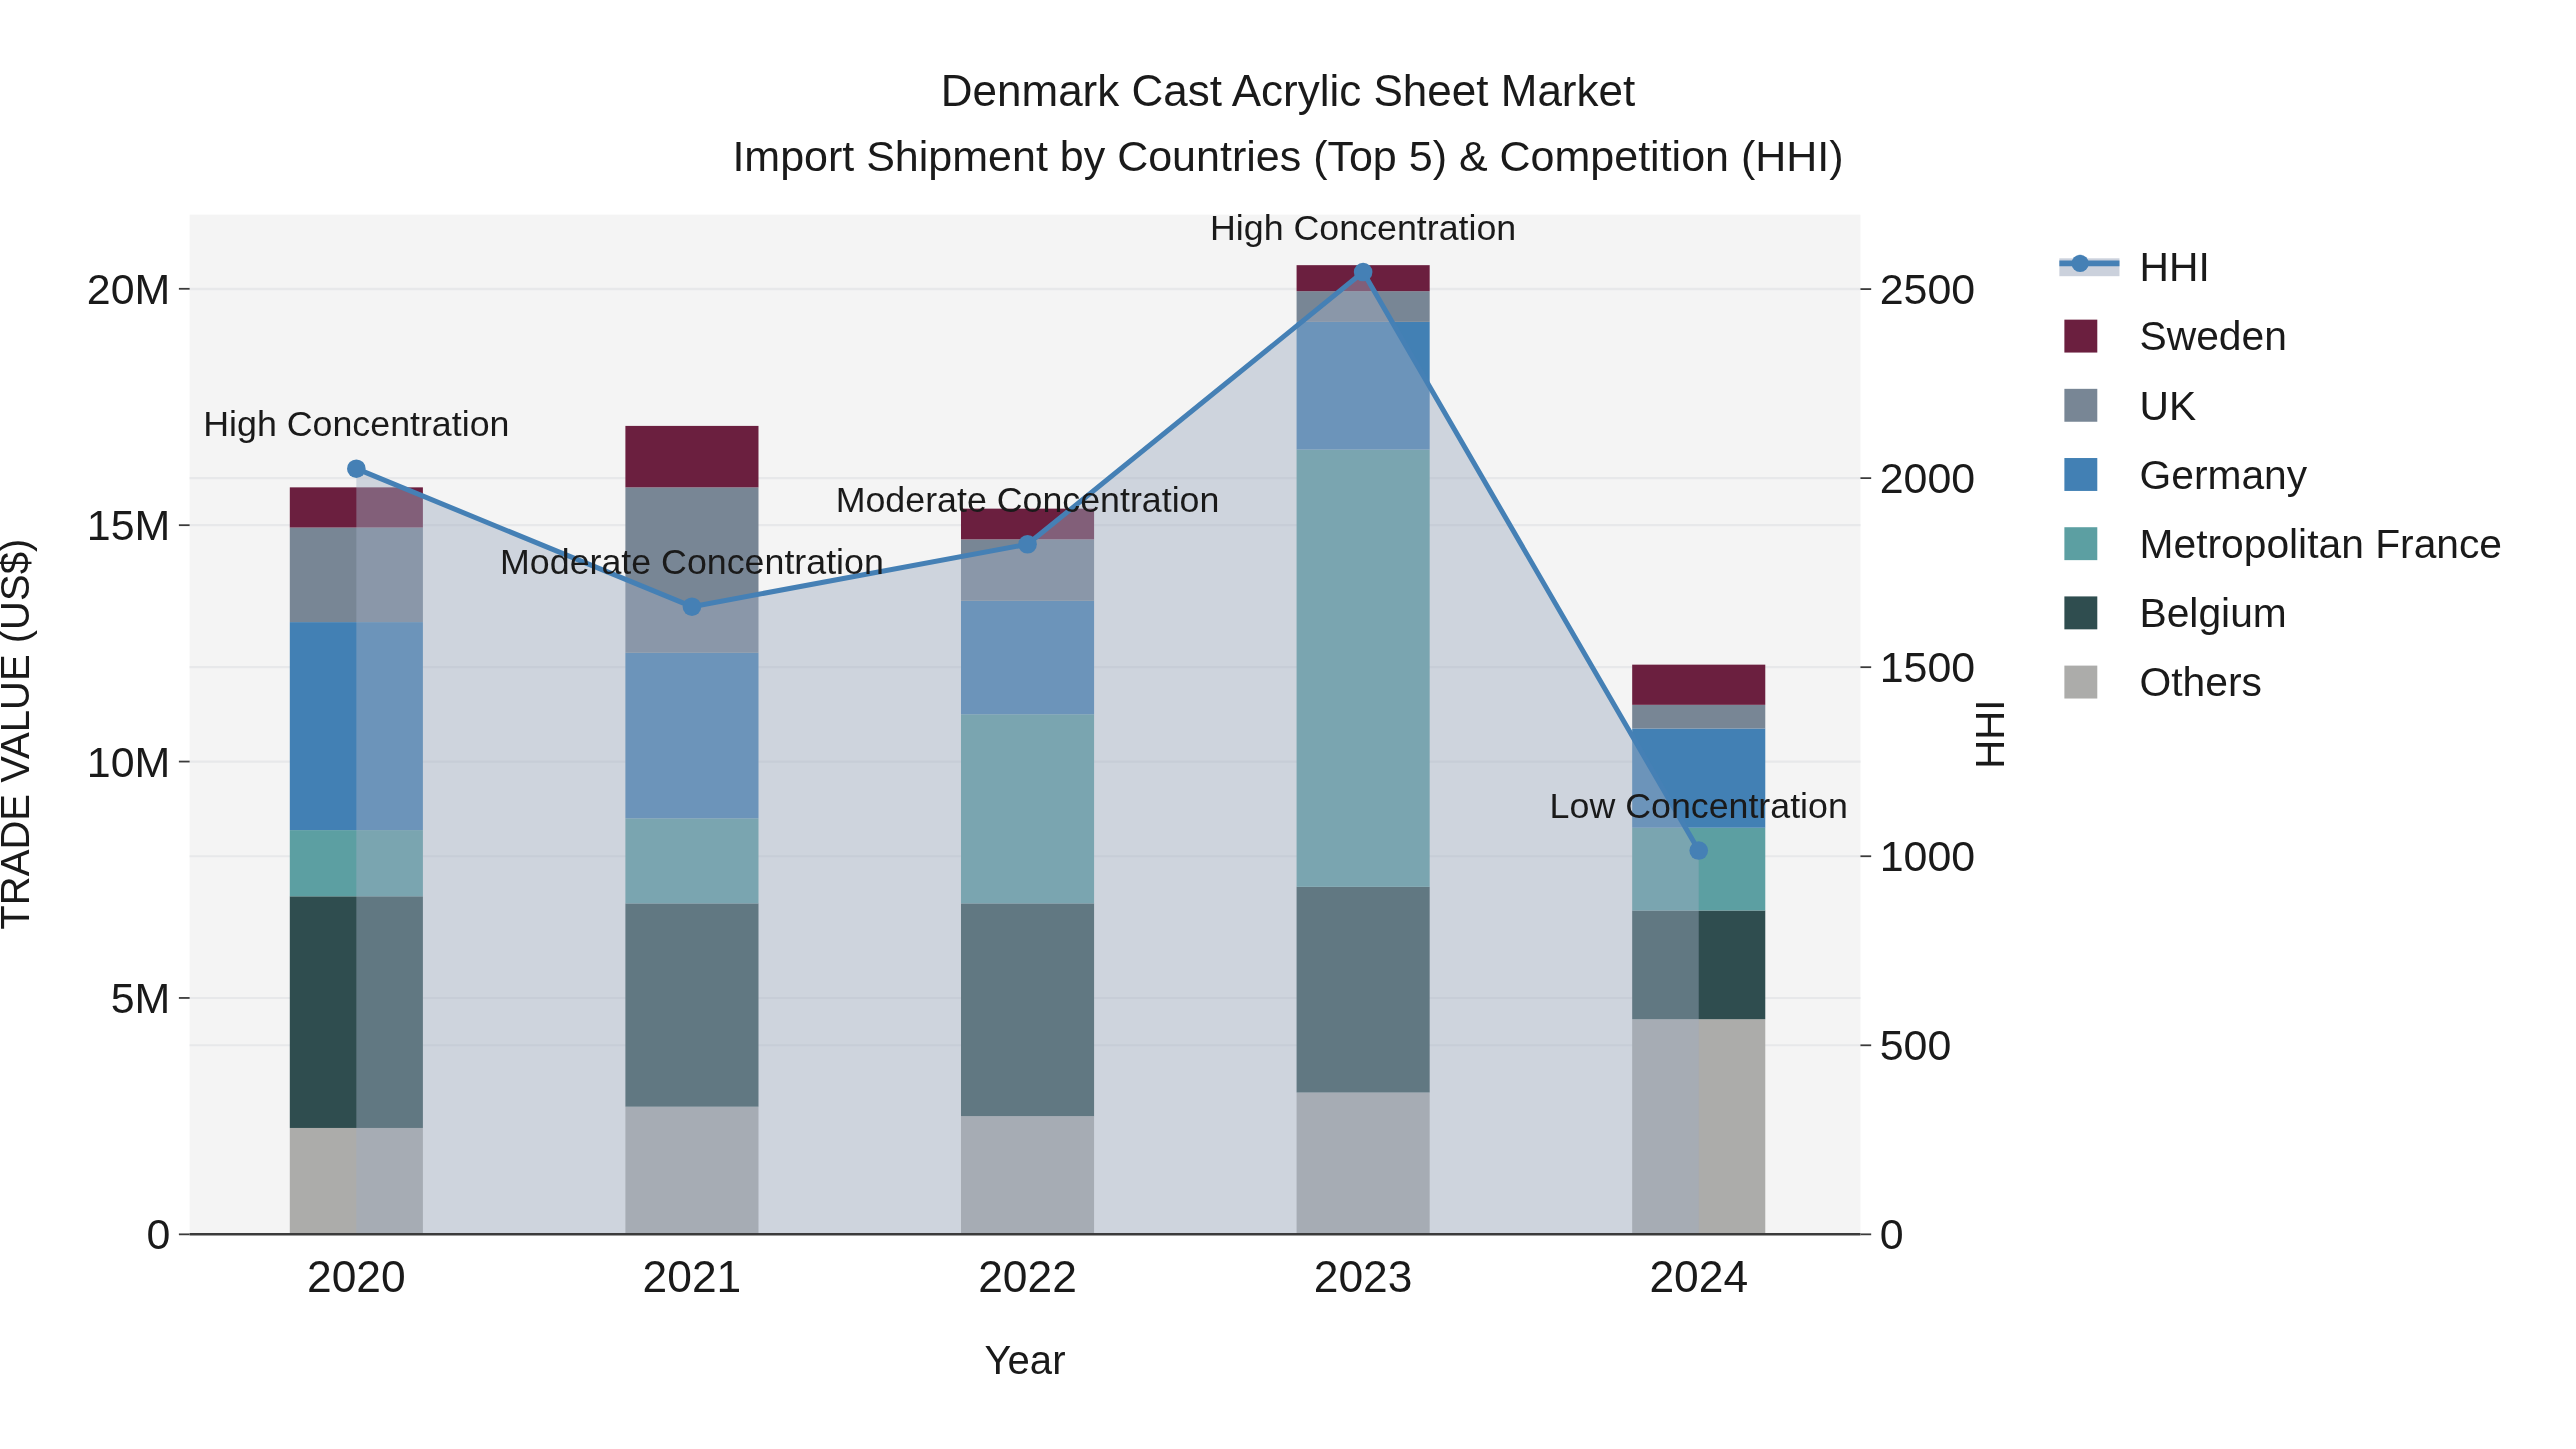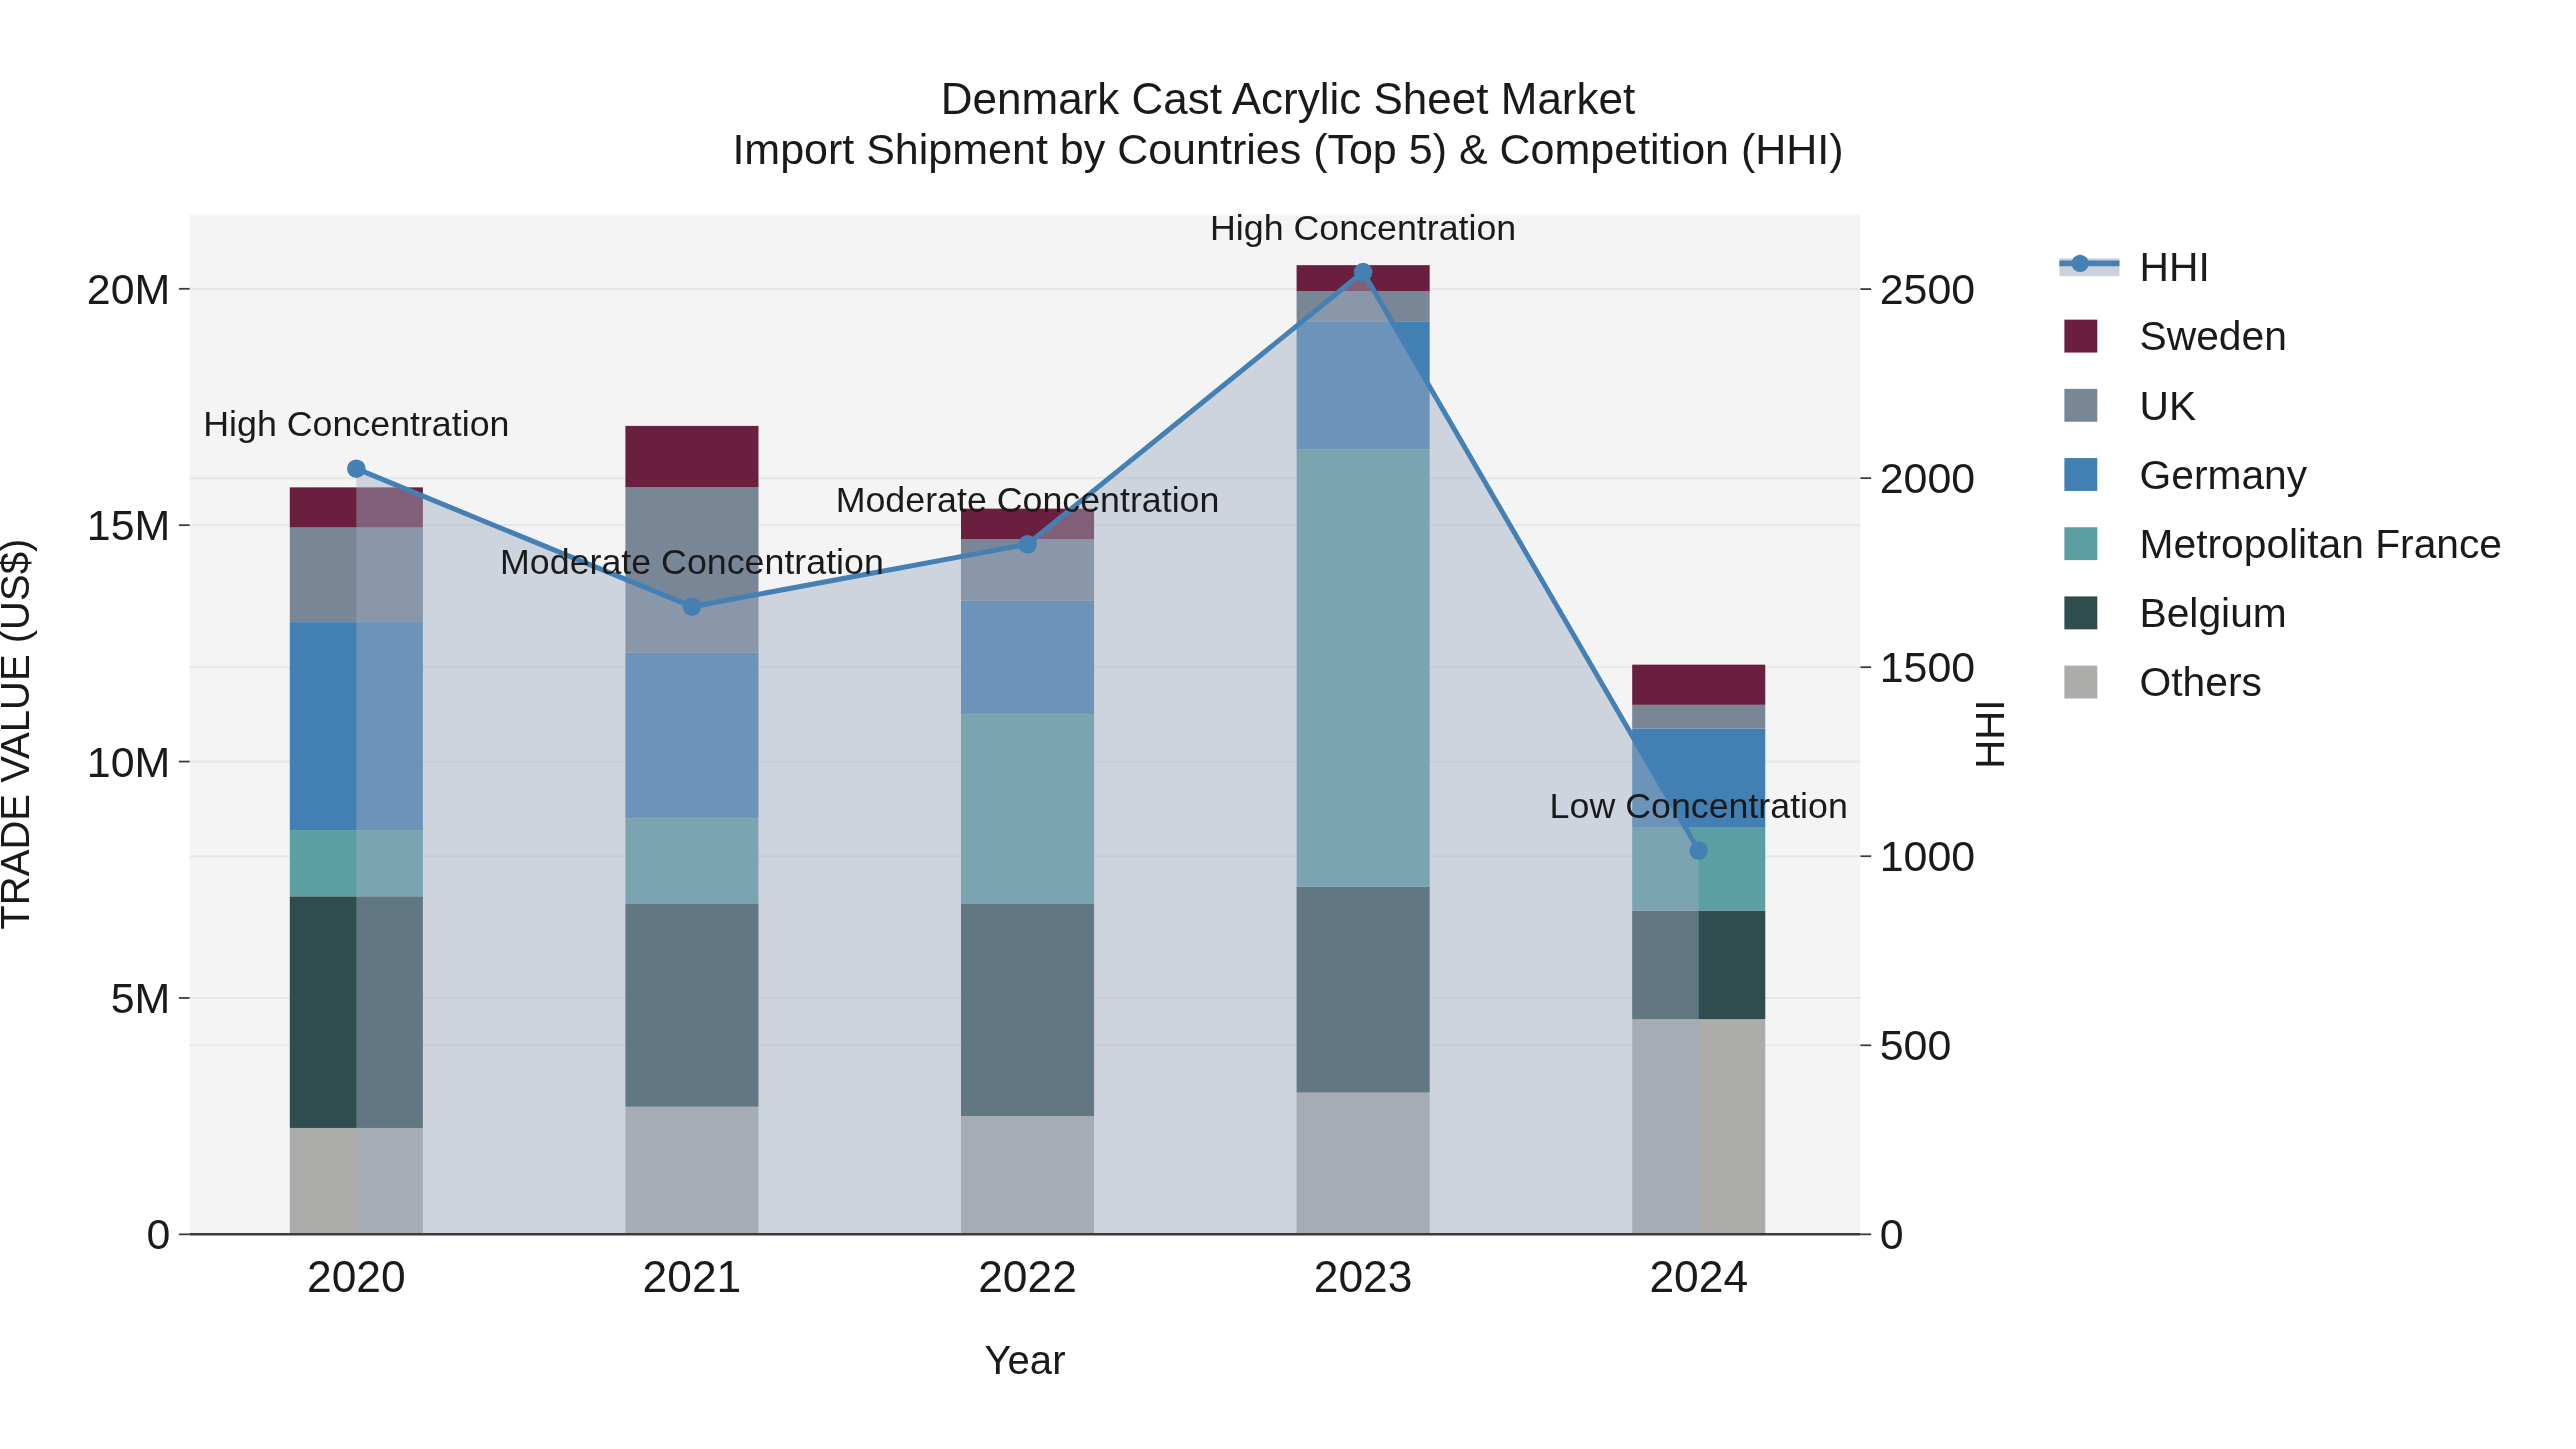--- a/index.html
+++ b/index.html
@@ -22,22 +22,22 @@
     left: 0;
     top: 0;
   }
   .title-line {
     position: absolute;
     left: 0;
     width: 2576px;
     text-align: center;
     color: #1a1a1a;
   }
-  #title-line-1 { top: 66px;  font-size: 44px; margin-top: 8px; }
-  #title-line-2 { top: 125px; font-size: 43px; }
+  #title-line-1 { top: 66px;  font-size: 44px; }
+  #title-line-2 { top: 132px; font-size: 43px; }
 </style>
 </head>
 <body>
 
 <div id="figure">
   <div id="title-line-1" class="title-line">Denmark Cast Acrylic Sheet Market</div>
   <div id="title-line-2" class="title-line">Import Shipment by Countries (Top 5) &amp; Competition (HHI)</div>
   <svg id="chart-svg" width="2576" height="1449" viewBox="0 0 3600 2025" xmlns="http://www.w3.org/2000/svg">
       <rect x="265" y="300" width="2335" height="1425" fill="#F4F4F4"></rect>
       <line x1="265" x2="2600" y1="1394.65" y2="1394.65" stroke="#E7E8EA" stroke-width="3"></line>

